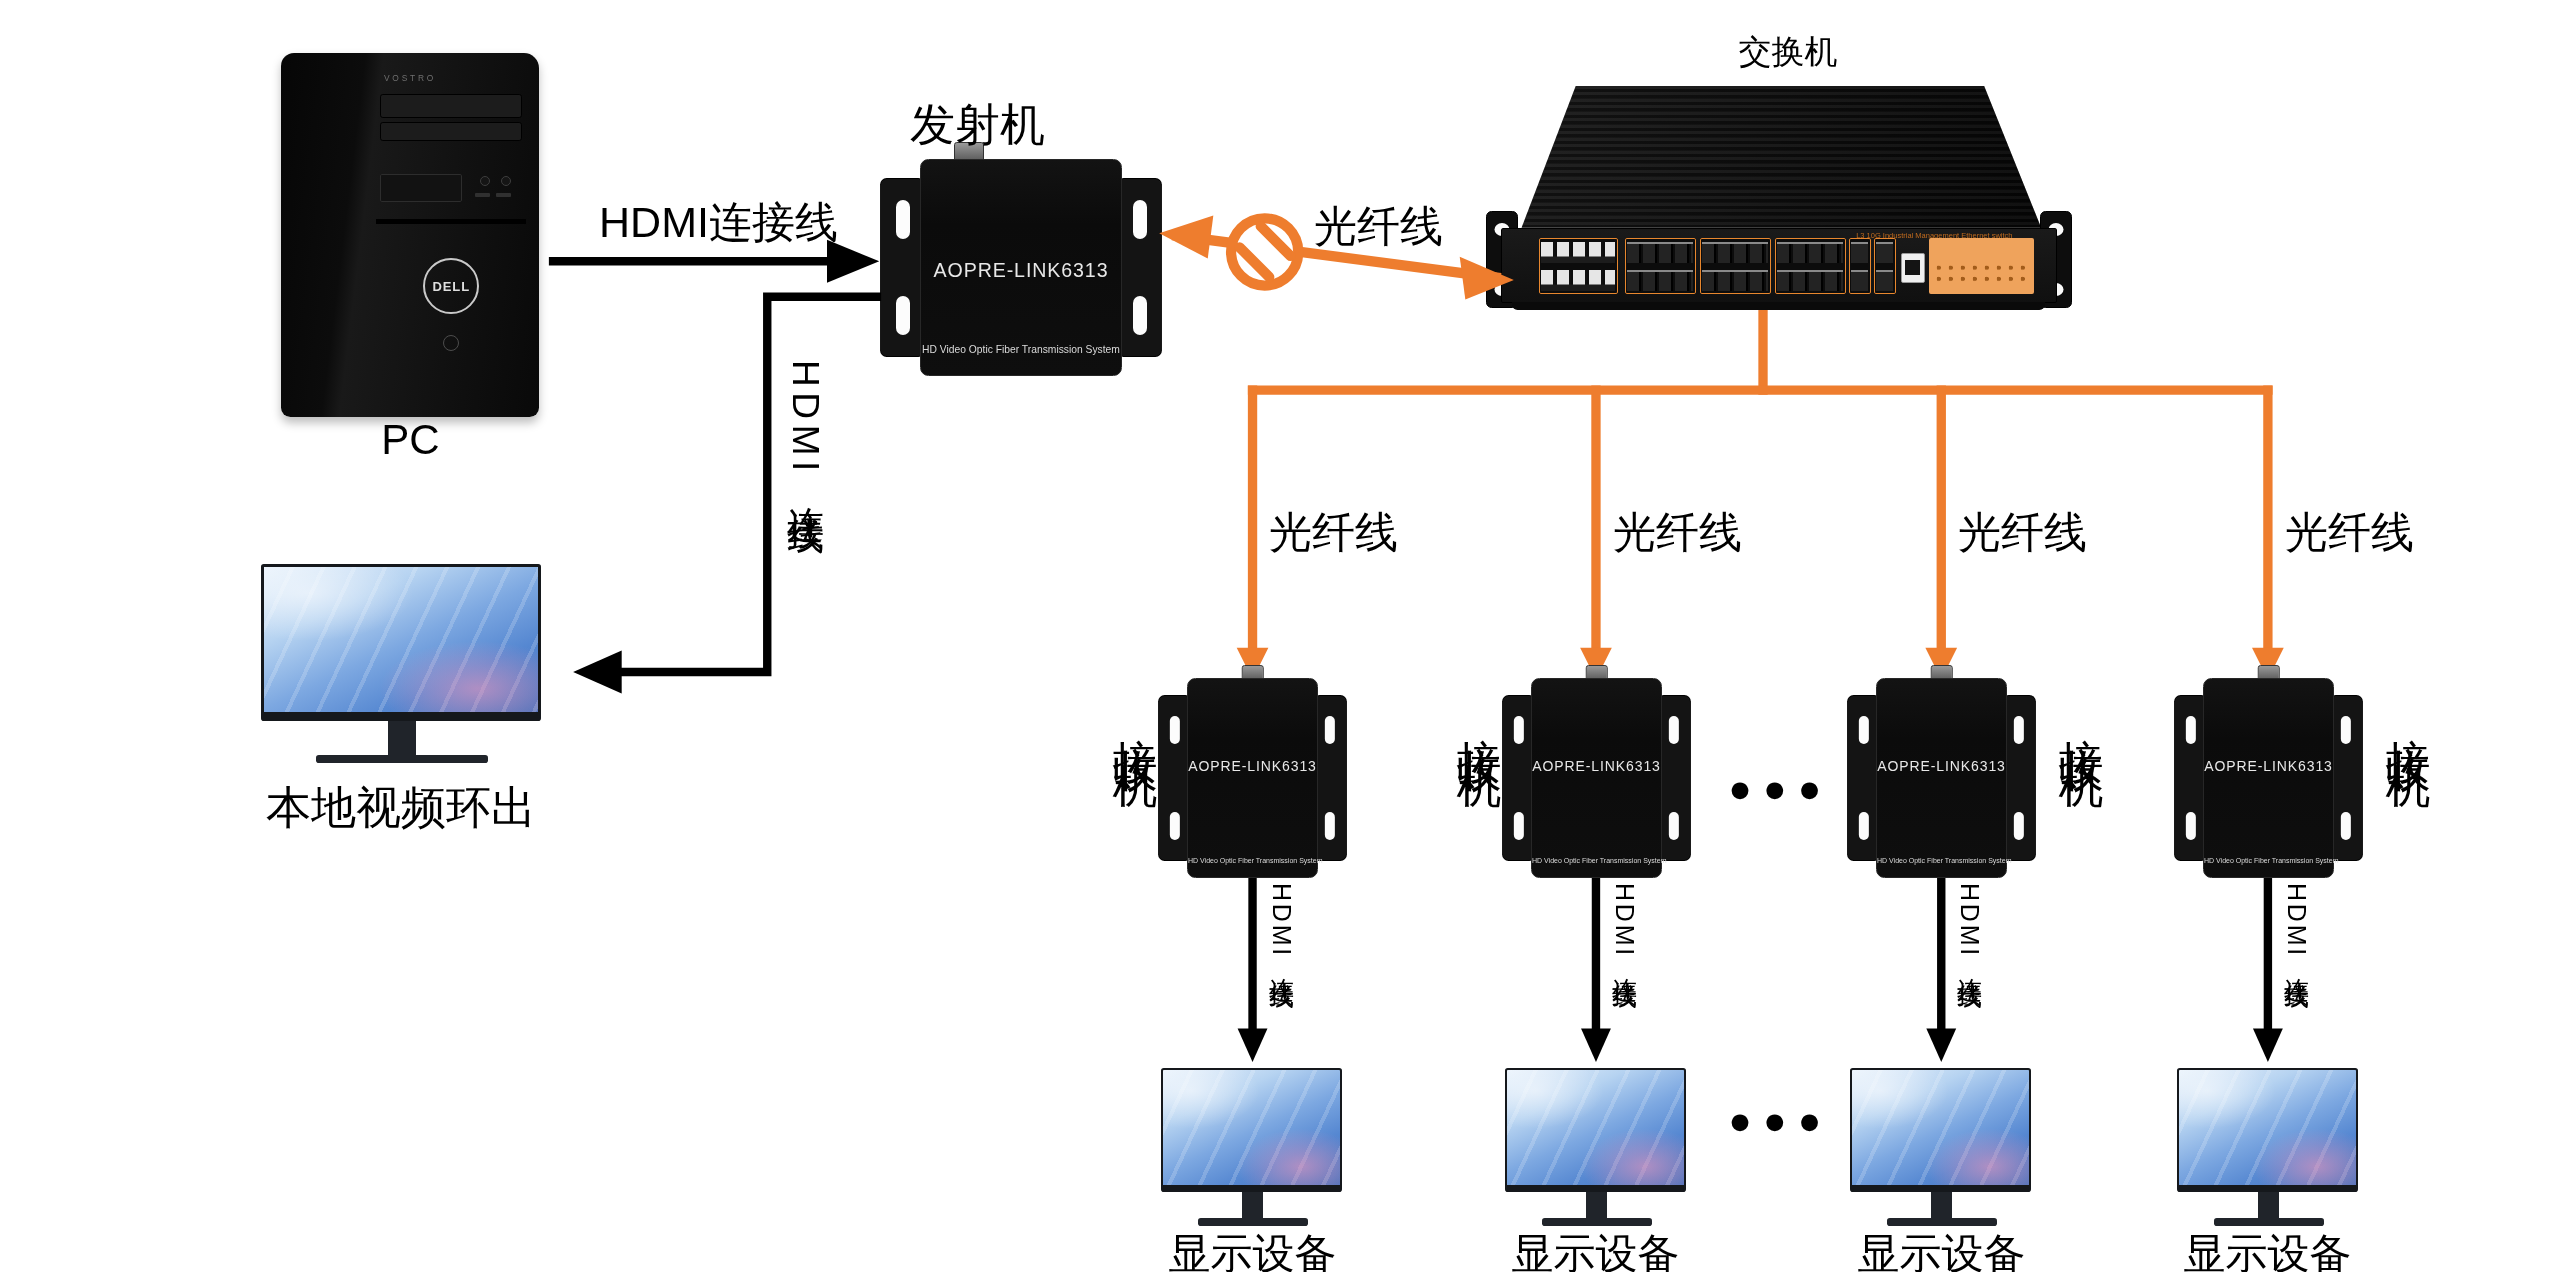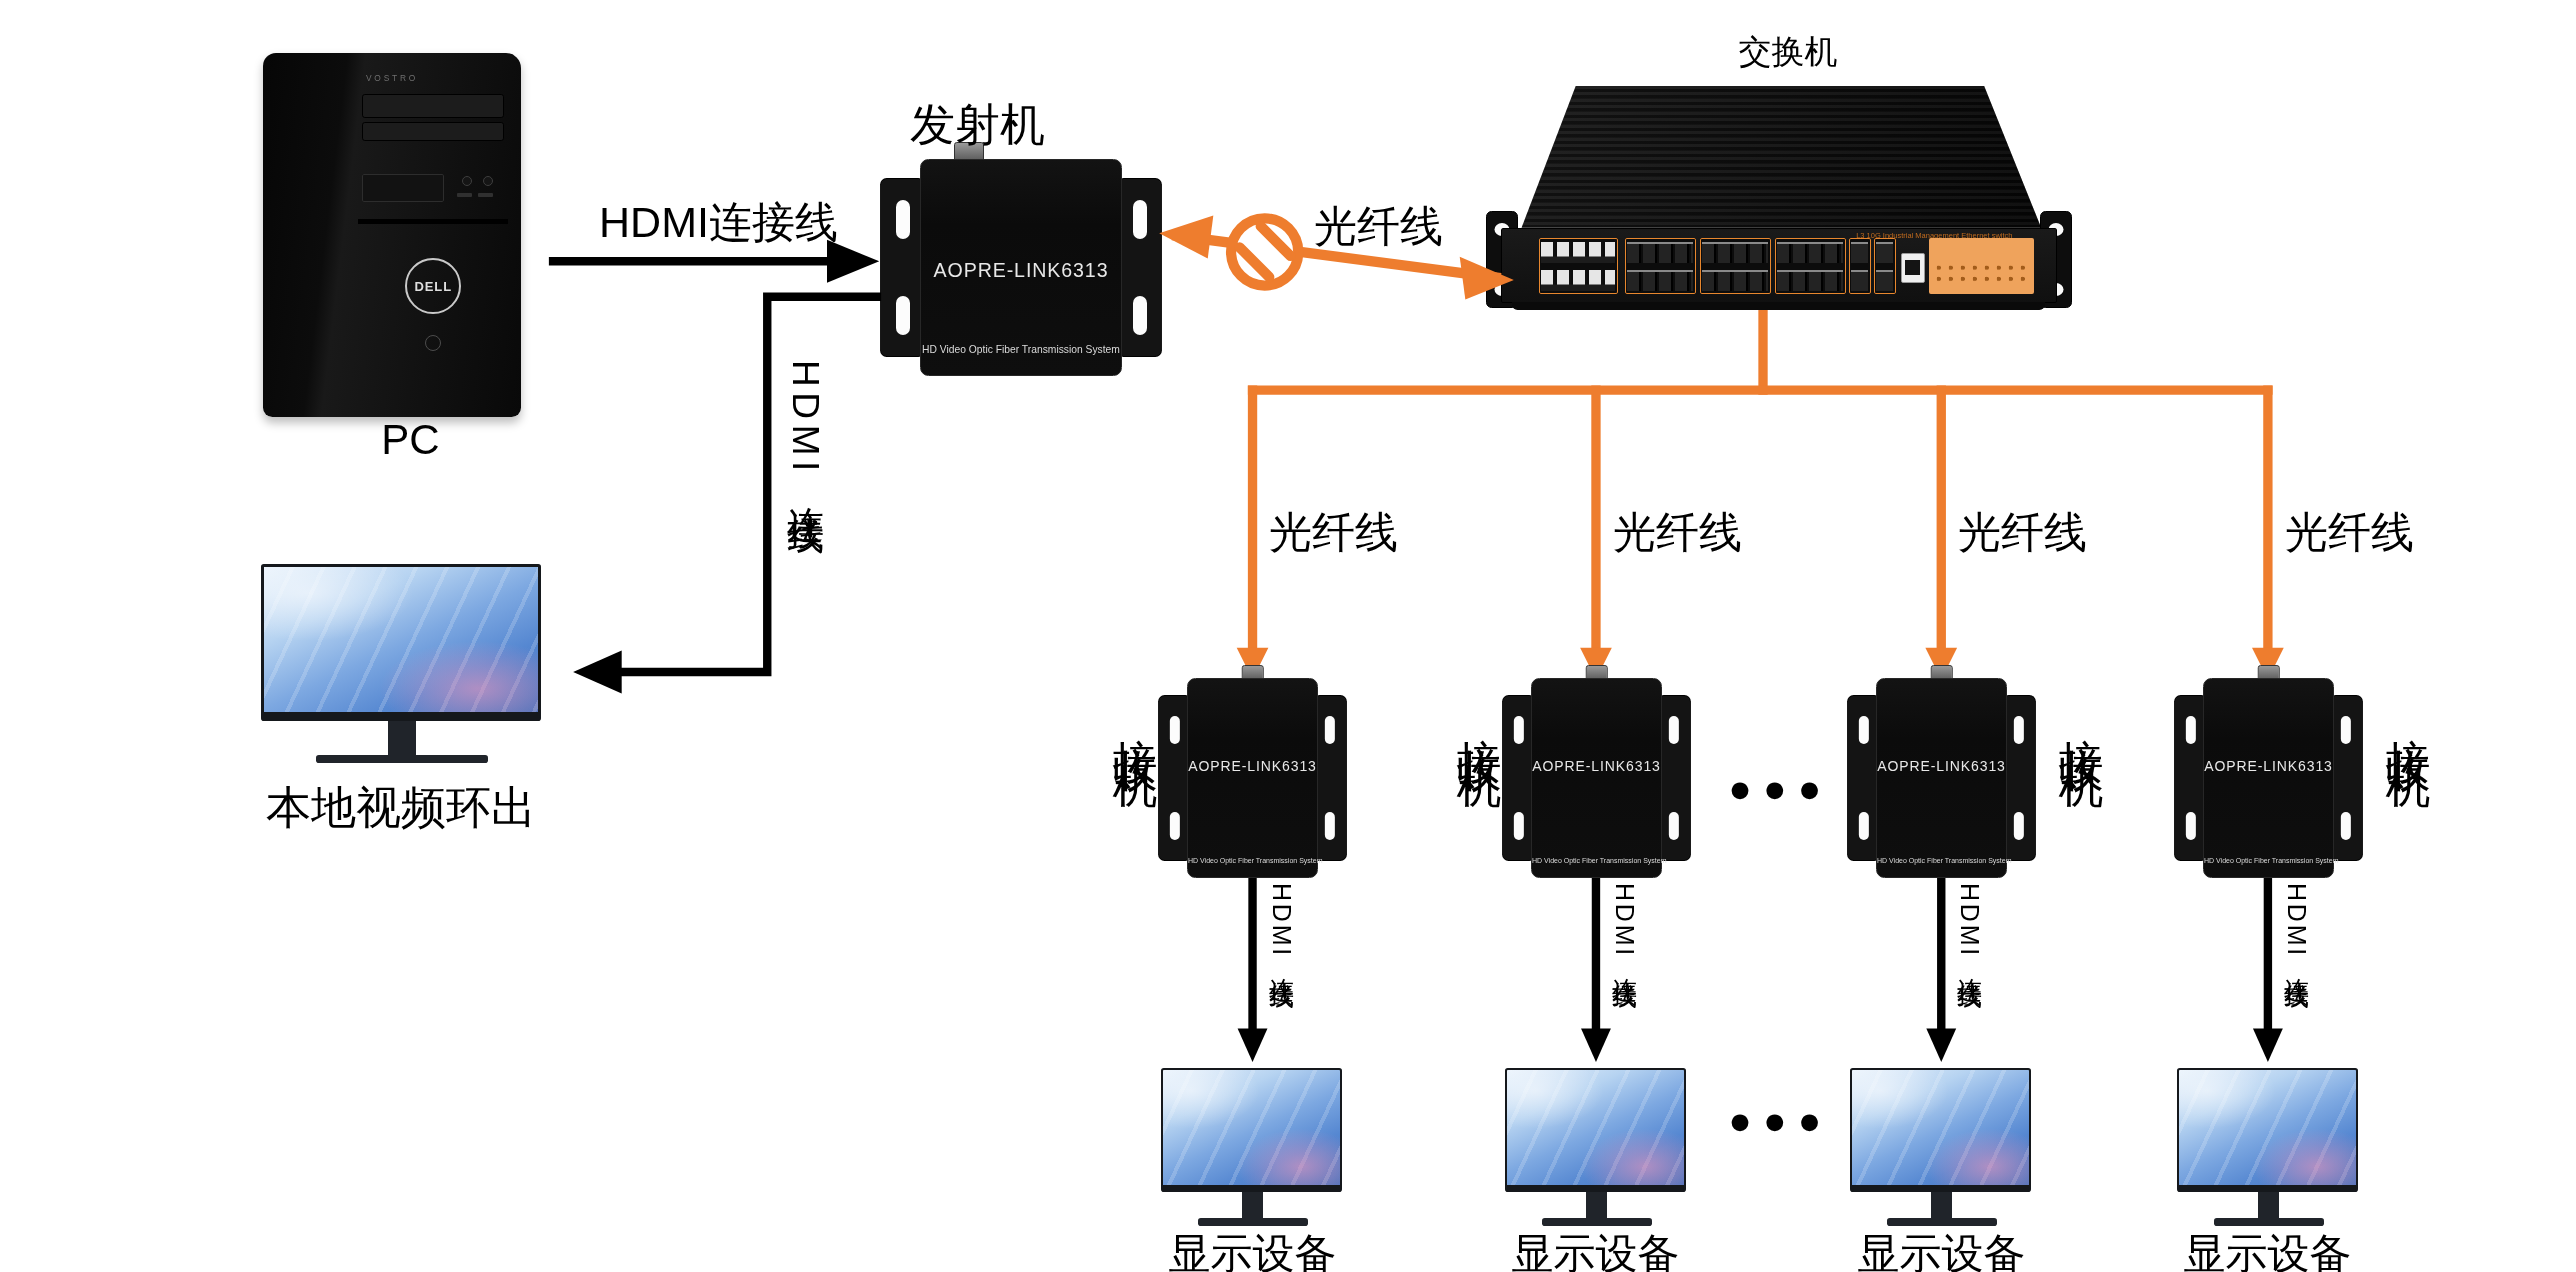--- a/index.html
+++ b/index.html
@@ -57,21 +57,21 @@
   .mon .neck{margin:0 auto;background:#20242a;}
   .mon .base{margin:0 auto;background:#20242a;border-radius:2.8px;}
   .mon.sm .scr{width:177px;height:115px;}
   .mon.sm .neck{width:20.5px;height:26px;}
   .mon.sm .base{width:110px;height:7.5px;}
   .mon.lg .scr{width:274px;height:145px;border-width:3.7px;border-bottom-width:9.3px;}
   .mon.lg .neck{width:28px;height:34px;}
   .mon.lg .base{width:172px;height:8.4px;}
 
   
-  .pc{left:263px;top:53px;width:258px;height:364px;z-index:2;}
+  .pc{left:281px;top:53px;width:258px;height:364px;z-index:2;}
   .pc .chassis{position:absolute;inset:0;background:linear-gradient(97deg,#060606 0%,#0c0c0c 28%,#191919 34%,#101010 70%,#090909 100%);border-radius:13px 15px 9.3px 9.3px;box-shadow:0 5.6px 9.3px rgba(0,0,0,.25);}
   .pc .front{position:absolute;left:37%;right:5%;top:2.5%;bottom:3%;}
   .pc .vostro{position:absolute;top:11.2px;left:7.5px;font-size:8.4px;letter-spacing:2.8px;color:#6f6f6f;}
   .pc .drive{position:absolute;left:3.7px;right:3.7px;background:#1c1c1c;border:0.9px solid #000;border-radius:2.8px;}
   .pc .d1{top:32px;height:22.4px;}
   .pc .d2{top:60px;height:17px;}
   .pc .io{position:absolute;left:3.7px;right:3.7px;top:110px;height:32px;}
   .pc .card{position:absolute;left:0;top:1.9px;width:56%;height:26px;background:#121212;border:0.9px solid #2d2d2d;border-radius:1.9px;}
   .pc .jack{position:absolute;top:3.7px;width:8.4px;height:8.4px;border-radius:50%;background:#151515;border:1.9px solid #3e3e3e;}
   .pc .j1{right:32px;} .pc .j2{right:11.2px;}

